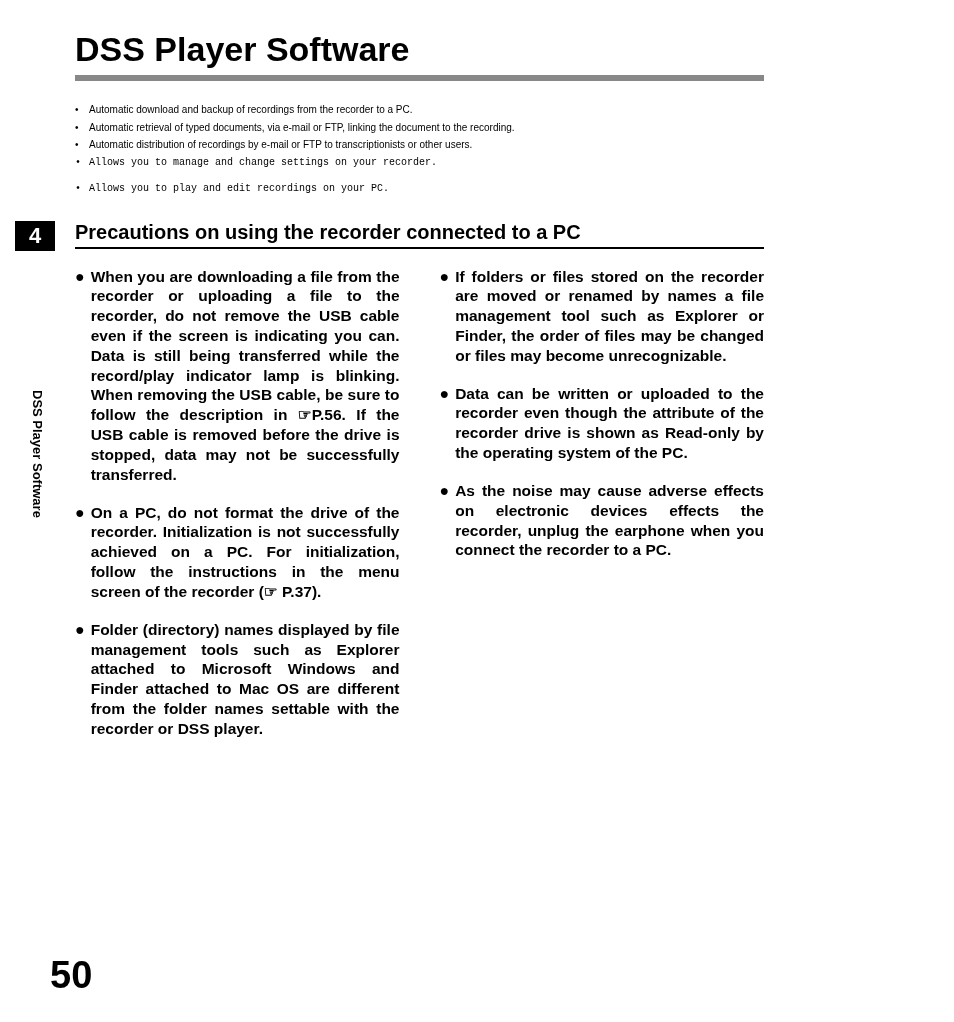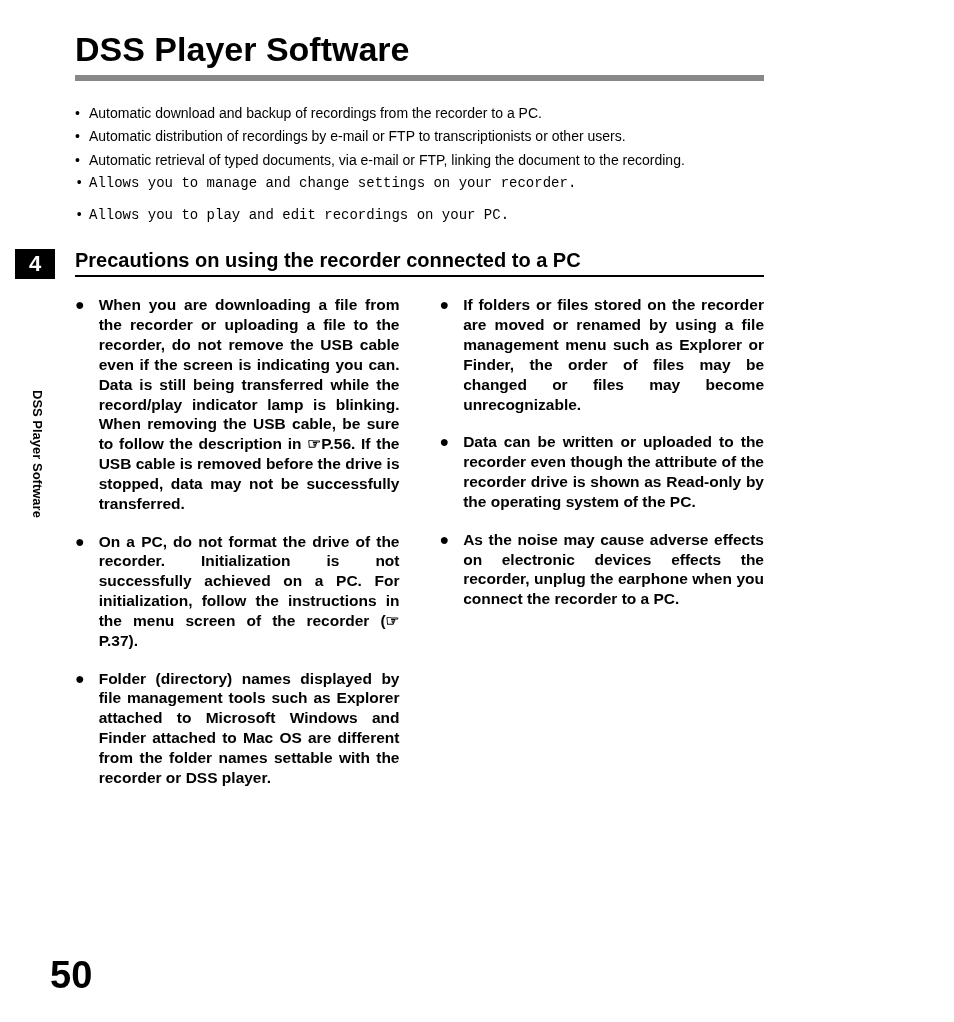--- a/index.html
+++ b/index.html
@@ -32,21 +32,21 @@
     font-size: 17.5px;
     line-height: 1.3;
     margin: 0 0 10px 0;
   }
   ul.features {
     list-style: none;
     padding: 0;
     margin: 0 0 24px 0;
   }
   ul.features li {
-    font-size: 14px;
+    font-size: 10px;
     line-height: 1.45;
     padding-left: 14px;
     position: relative;
     margin-bottom: 3px;
   }
   ul.features li::before {
     content: "•";
     position: absolute;
     left: 0;
     top: 0;
@@ -105,21 +105,20 @@
     font-size: 16px;
     font-weight: bold;
     line-height: 1.2;
     margin-right: 6px;
   }
   .prec-text {
     font-size: 15.5px;
     font-weight: bold;
     line-height: 1.28;
     text-align: justify;
-    margin-left: 8px;
   }
   .page-number {
     position: absolute;
     left: 50px;
     bottom: 25px;
     font-size: 38px;
     font-weight: bold;
     text-align: right;
   }
 </style>
@@ -127,22 +126,22 @@
 <body>
 
 <div class="page">
 
   <h1 class="title">DSS Player Software</h1>
   <div class="title-rule"></div>
 
 
   <ul class="features">
     <li>Automatic download and backup of recordings from the recorder to a PC.</li>
+    <li>Automatic retrieval of typed documents, via e-mail or FTP, linking the document to the recording.</li>
     <li>Automatic distribution of recordings by e-mail or FTP to transcriptionists or other users.</li>
-    <li>Automatic retrieval of typed documents, via e-mail or FTP, linking the document to the recording.</li>
     <li class="spaced">Allows you to manage and change settings on your recorder.</li>
     <li class="spaced">Allows you to play and edit recordings on your PC.</li>
   </ul>
 
   <div class="section-row">
     <div class="chapter-box">4</div>
     <h2 class="section-heading">Precautions on using the recorder connected to a PC</h2>
   </div>
 
   <div class="side-tab">DSS Player Software</div>
@@ -158,21 +157,21 @@
         <div class="prec-text">On a PC, do not format the drive of the recorder. Initialization is not successfully achieved on a PC. For initialization, follow the instructions in the menu screen of the recorder (☞ P.37).</div>
       </div>
       <div class="prec-item">
         <div class="prec-bullet">●</div>
         <div class="prec-text">Folder (directory) names displayed by file management tools such as Explorer attached to Microsoft Windows and Finder attached to Mac OS are different from the folder names settable with the recorder or DSS player.</div>
       </div>
     </div>
     <div class="col">
       <div class="prec-item">
         <div class="prec-bullet">●</div>
-        <div class="prec-text">If folders or files stored on the recorder are moved or renamed by using a file management menu such as Explorer or Finder, the order of files may be changed or files may become unrecognizable.</div>
+        <div class="prec-text">If folders or files stored on the recorder are moved or renamed by names a file management tool such as Explorer or Finder, the order of files may be changed or files may become unrecognizable.</div>
       </div>
       <div class="prec-item">
         <div class="prec-bullet">●</div>
         <div class="prec-text">Data can be written or uploaded to the recorder even though the attribute of the recorder drive is shown as Read-only by the operating system of the PC.</div>
       </div>
       <div class="prec-item">
         <div class="prec-bullet">●</div>
         <div class="prec-text">As the noise may cause adverse effects on electronic devices effects the recorder, unplug the earphone when you connect the recorder to a PC.</div>
       </div>
     </div>

